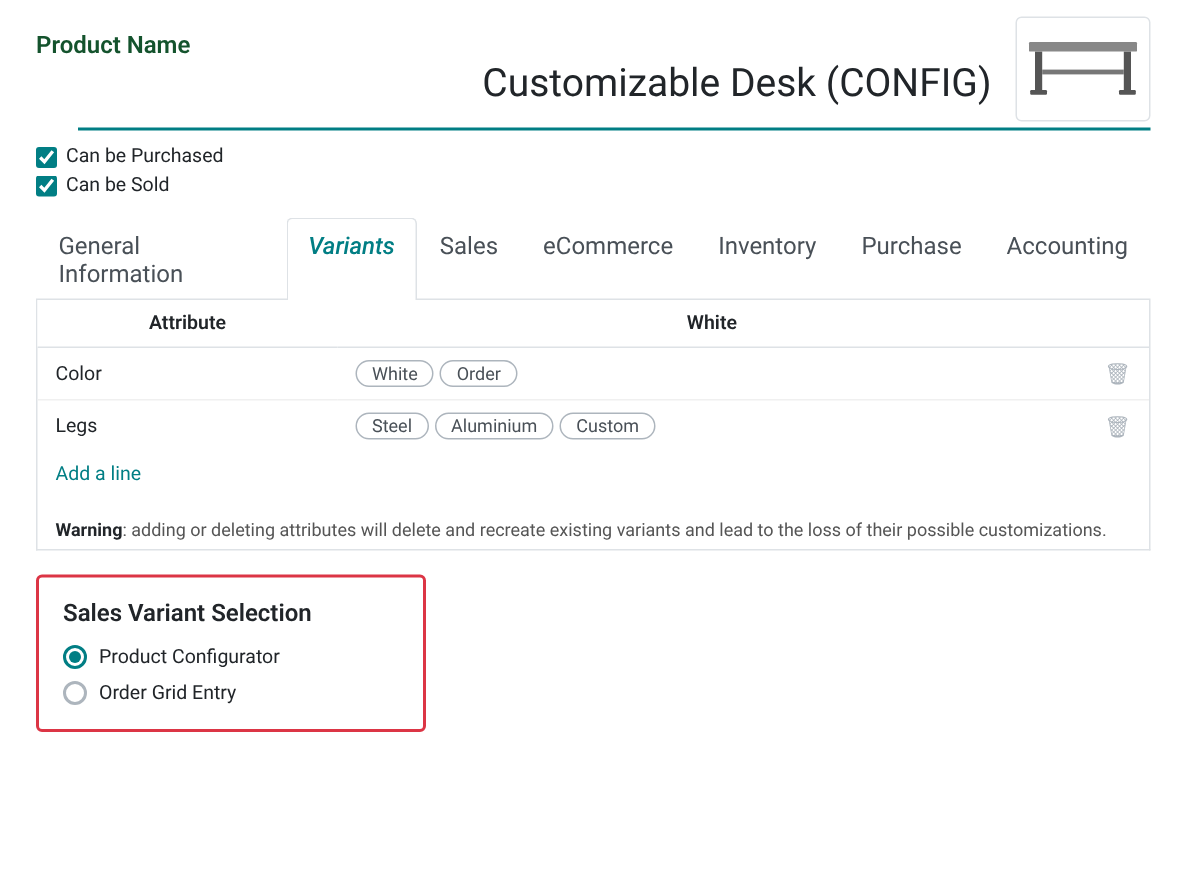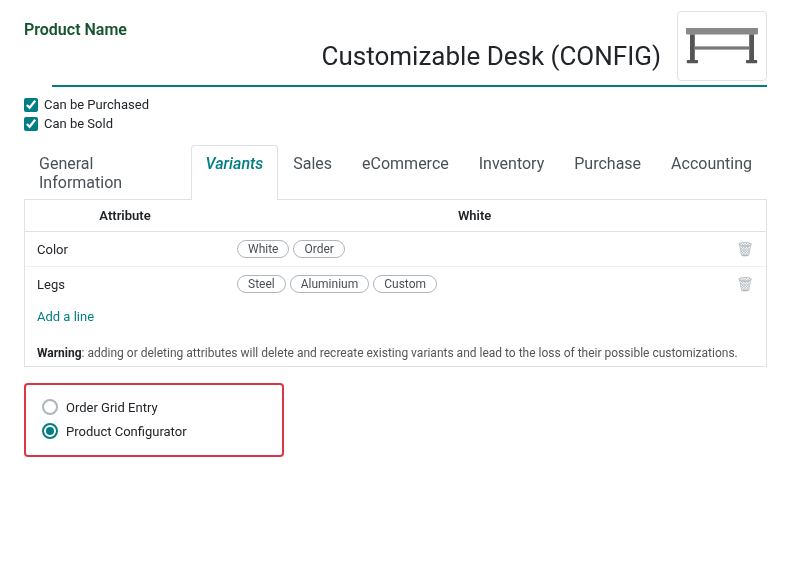--- a/index.html
+++ b/index.html
@@ -281,24 +281,25 @@
       </tr>
     </tbody>
   </table>
   <div class="add-line">Add a line</div>
   <div class="warning-section">
     <strong>Warning</strong><span>: adding or deleting attributes will delete and recreate existing variants and lead to the loss of their possible customizations.</span>
   </div>
 </div>
 
 <div class="sales-variant-section">
+  <div class="sales-variant-title">Sales Variant Selection</div>
+  <div class="radio-row">
+    <div class="radio-circle selected"></div>
+    <span>Product Configurator</span>
+  </div>
   <div class="radio-row">
     <div class="radio-circle"></div>
     <span>Order Grid Entry</span>
   </div>
-  <div class="radio-row">
-    <div class="radio-circle selected"></div>
-    <span>Product Configurator</span>
-  </div>
 </div>
 
 
 
 
 </body></html>

